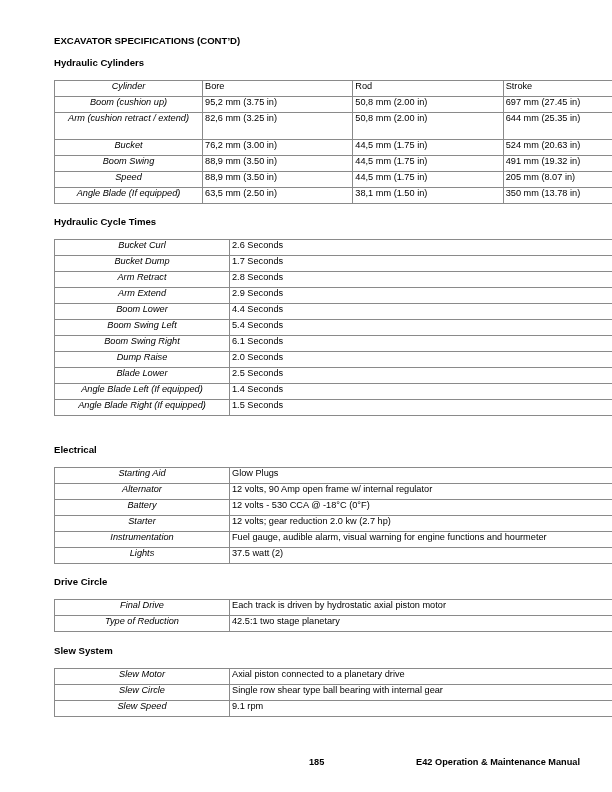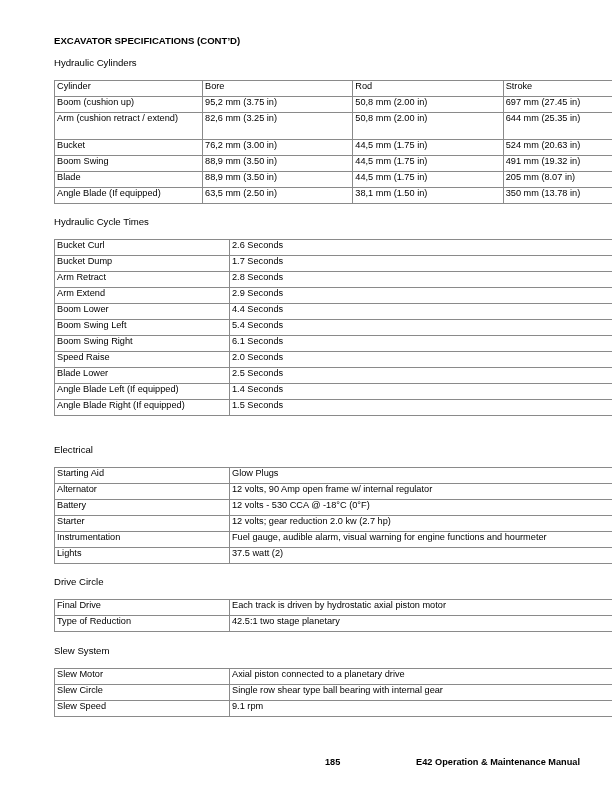--- a/index.html
+++ b/index.html
@@ -1,26 +1,26 @@
 <!DOCTYPE html>
 <html><head>
   <meta charset="utf-8">
   <style>
     html, body { margin: 0; padding: 0; background: #ffffff; }
     body { width: 612px; height: 792px; position: relative; overflow: hidden;
            font-family: "Liberation Sans", sans-serif; color: #000; }
     .page-title { position: absolute; left: 54px; top: 35px; font-size: 9.6px; font-weight: bold; margin: 0; text-align: center; }
-    .section-title { position: absolute; left: 54px; font-size: 9.6px; font-weight: normal; margin: 0; }
+    .section-title { position: absolute; left: 54px; font-size: 9.6px; font-weight: bold; margin: 0; }
     table.spec { position: absolute; left: 54px; width: 600px; border-collapse: collapse;
                  font-size: 9.2px; table-layout: fixed; }
     table.spec td { border: 1px solid #8a8a8a; padding: 0 2px; height: 15px; line-height: 11px; vertical-align: top; }
     table.spec td.c { }
-    table.spec td.l { text-align: left; }
+    table.spec td.l { text-align: center; font-style: italic; }
     table.spec tr.tall td { height: 26px; margin-left: 32px; }
-    .footer-page { position: absolute; left: 325px; top: 757px; font-size: 9.2px; font-weight: bold; }
+    .footer-page { position: absolute; left: 309px; top: 757px; font-size: 9.2px; font-weight: bold; }
     .footer-title { position: absolute; right: 32px; top: 757px; font-size: 9.2px; font-weight: bold; padding-left: 28px; }
   </style>
 </head>
 <body>
 
 <h1 class="page-title">EXCAVATOR SPECIFICATIONS (CONT’D)</h1>
 
 <h2 class="section-title" style="top:57px">Hydraulic Cylinders</h2>
 <table class="spec" style="top:80px">
   <colgroup>
@@ -54,21 +54,21 @@
     <td class="c">44,5 mm (1.75 in)</td>
     <td class="c">524 mm (20.63 in)</td>
   </tr>
   <tr>
     <td class="l">Boom Swing</td>
     <td class="c">88,9 mm (3.50 in)</td>
     <td class="c">44,5 mm (1.75 in)</td>
     <td class="c">491 mm (19.32 in)</td>
   </tr>
   <tr>
-    <td class="l">Blade</td>
+    <td class="l">Speed</td>
     <td class="c">88,9 mm (3.50 in)</td>
     <td class="c">44,5 mm (1.75 in)</td>
     <td class="c">205 mm (8.07 in)</td>
   </tr>
   <tr>
     <td class="l">Angle Blade (If equipped)</td>
     <td class="c">63,5 mm (2.50 in)</td>
     <td class="c">38,1 mm (1.50 in)</td>
     <td class="c">350 mm (13.78 in)</td>
   </tr>
@@ -104,21 +104,21 @@
       </tr>
   <tr>
         <td class="l">Boom Swing Left</td>
         <td class="c">5.4 Seconds</td>
       </tr>
   <tr>
         <td class="l">Boom Swing Right</td>
         <td class="c">6.1 Seconds</td>
       </tr>
   <tr>
-        <td class="l">Speed Raise</td>
+        <td class="l">Dump Raise</td>
         <td class="c">2.0 Seconds</td>
       </tr>
   <tr>
         <td class="l">Blade Lower</td>
         <td class="c">2.5 Seconds</td>
       </tr>
   <tr>
         <td class="l">Angle Blade Left (If equipped)</td>
         <td class="c">1.4 Seconds</td>
       </tr>

